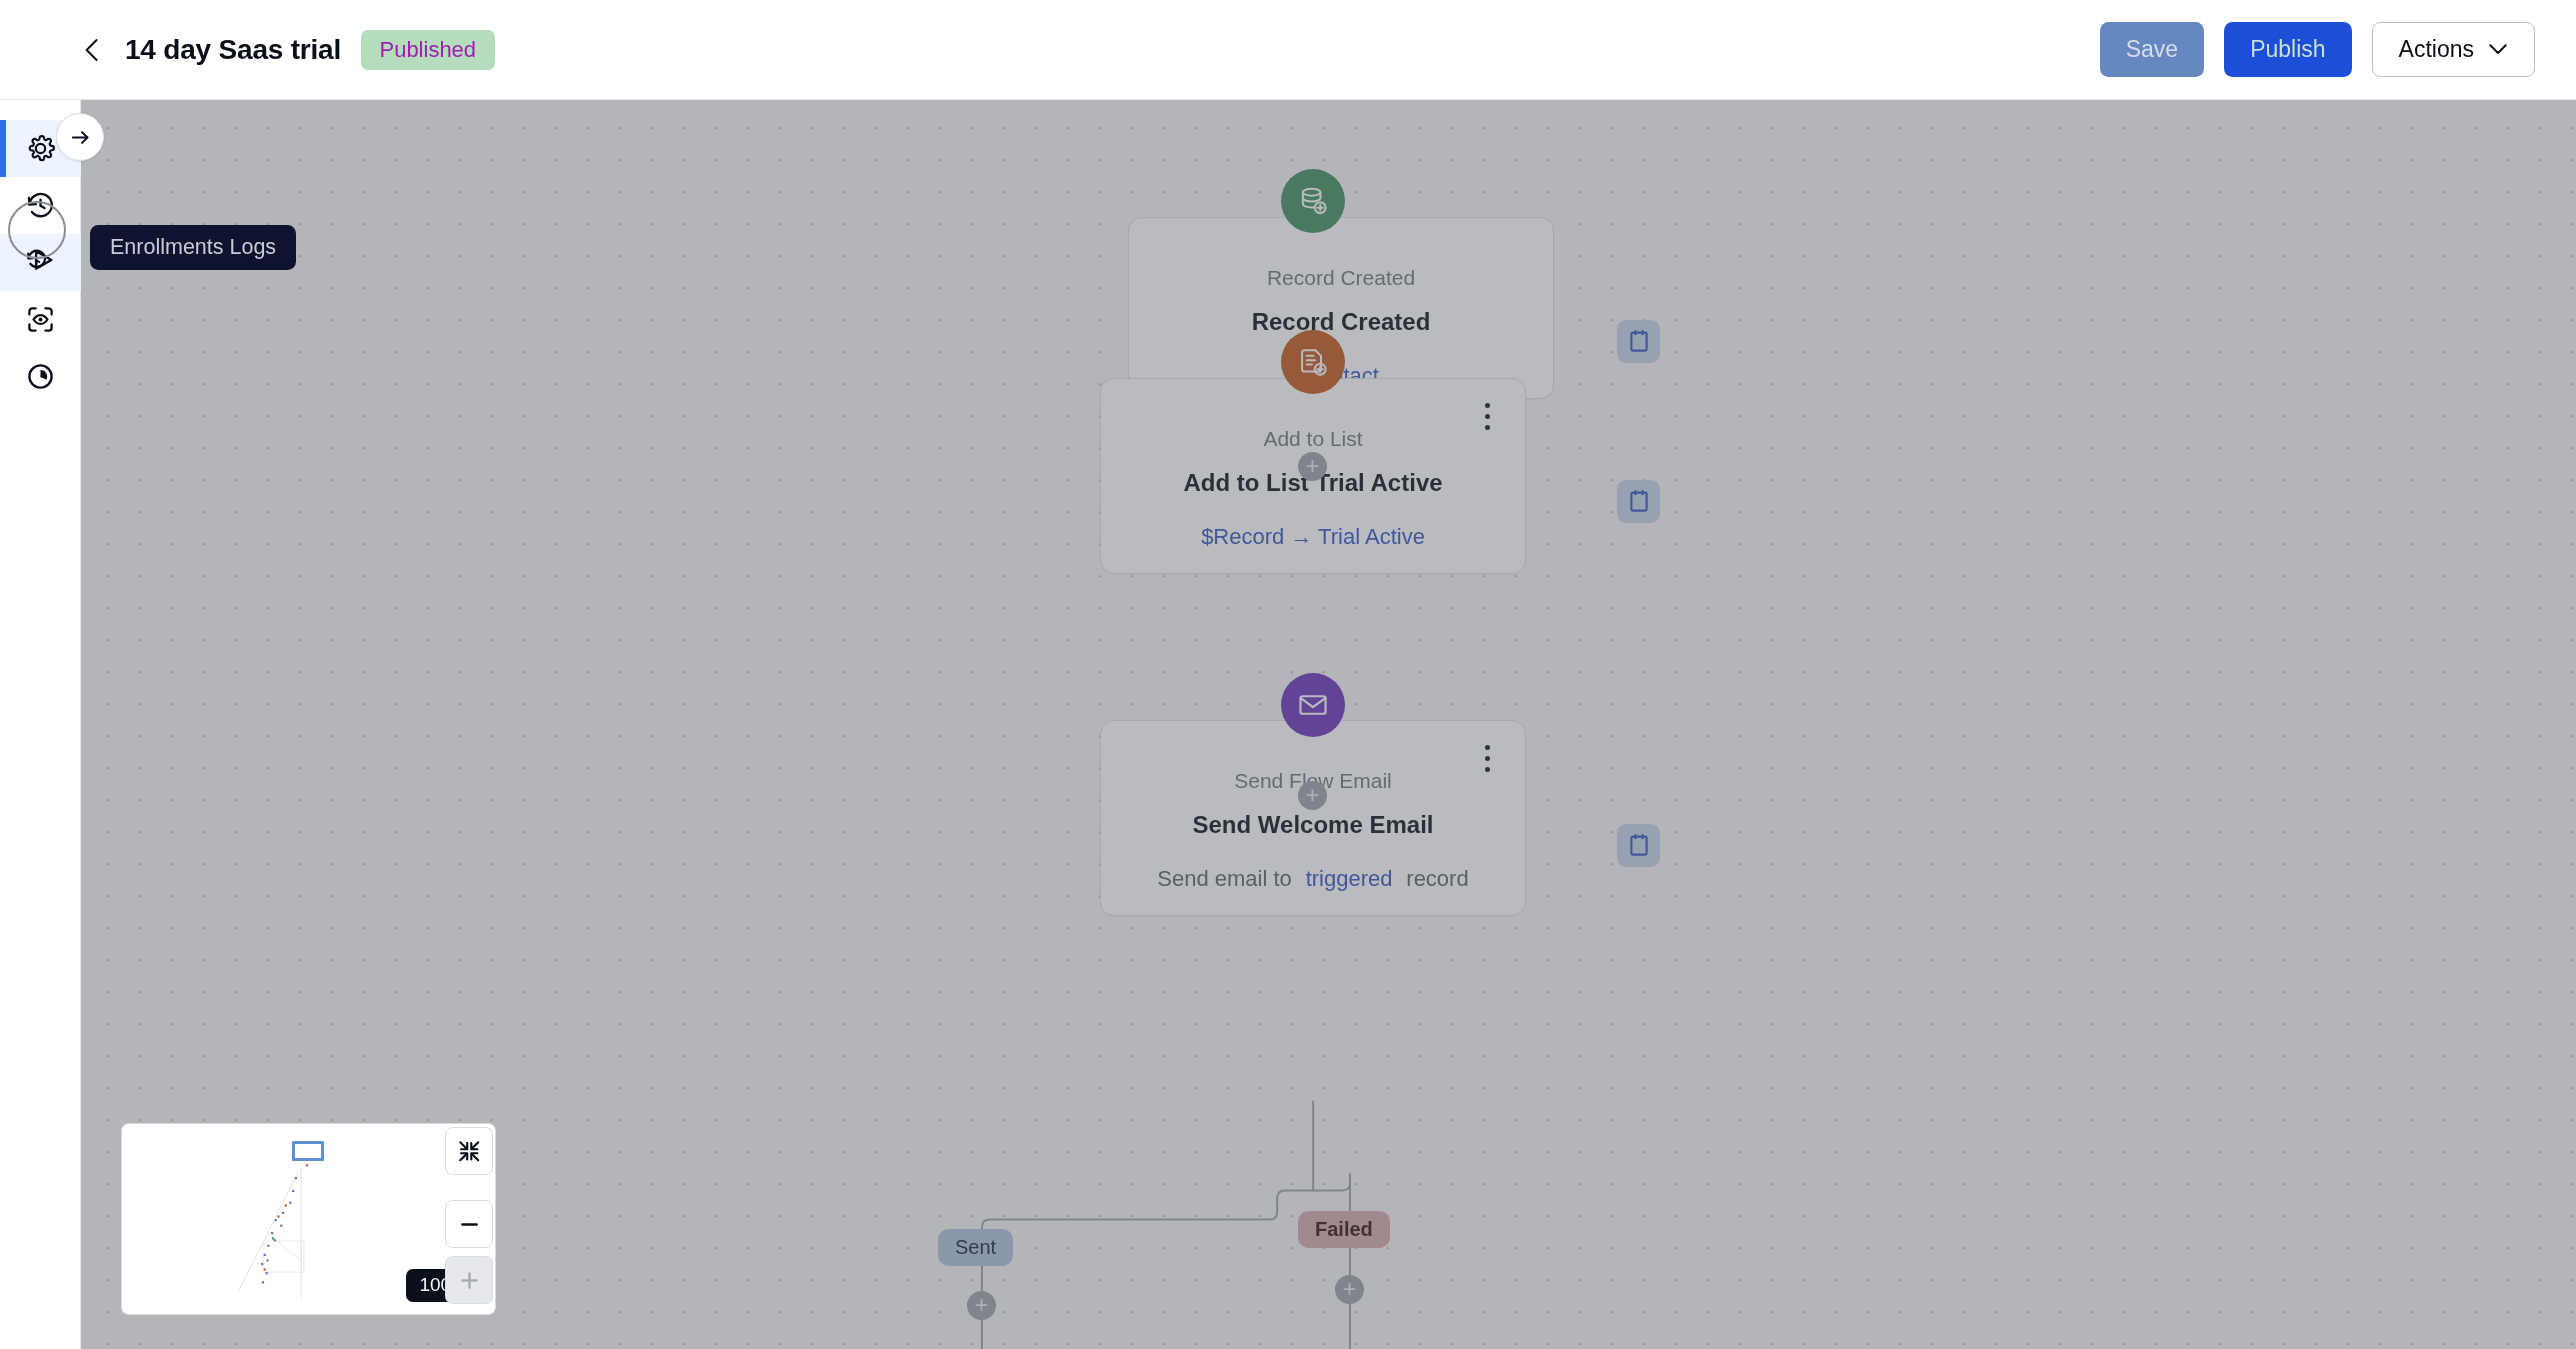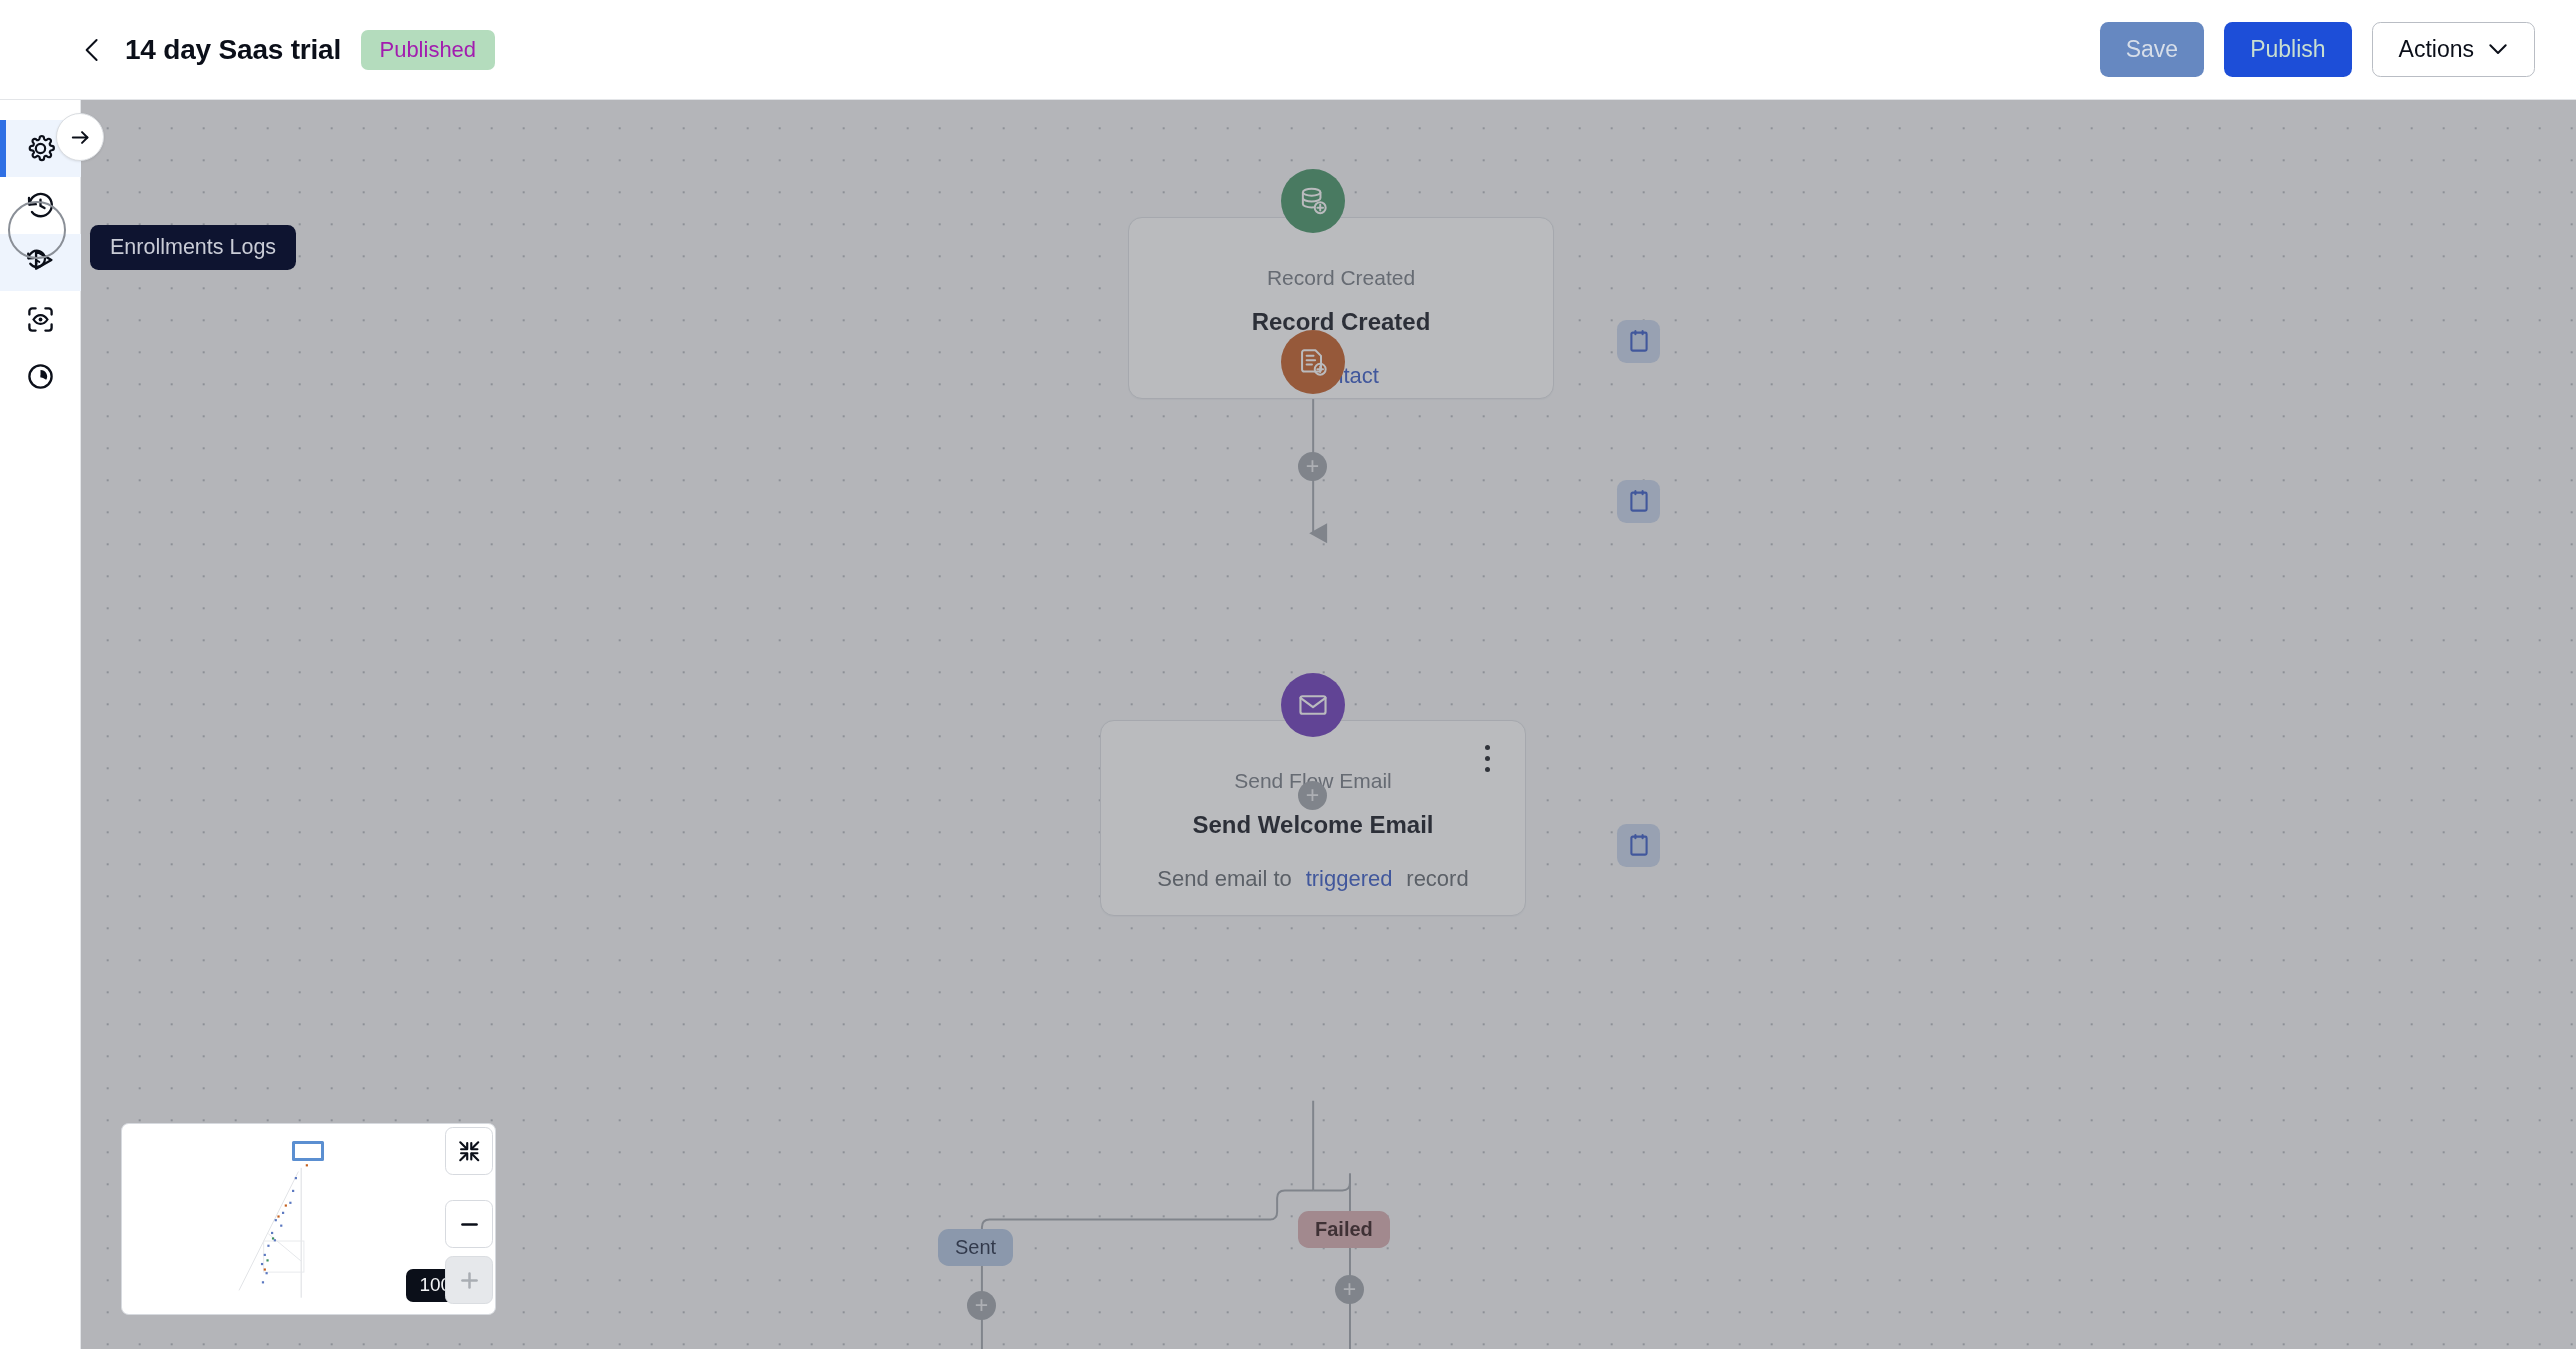--- a/index.html
+++ b/index.html
@@ -326,20 +326,32 @@
     <div class="node-badge" style="left:1200px; top:230px; background:#c1561c;">
       <svg width="32" height="32" viewBox="0 0 24 24">
         <path d="M5.4 3.2h8.4l4.2 4.2v10.2a1.6 1.6 0 0 1-1.6 1.6H5.4a1.6 1.6 0 0 1-1.6-1.6V4.8a1.6 1.6 0 0 1 1.6-1.6Z" fill="none" stroke="#ffffff" stroke-width="1.5" stroke-linejoin="round"></path>
         <line x1="7.2" y1="7.4" x2="12.4" y2="7.4" stroke="#ffffff" stroke-width="1.5" stroke-linecap="round"></line>
         <line x1="7.2" y1="10.6" x2="13.6" y2="10.6" stroke="#ffffff" stroke-width="1.5" stroke-linecap="round"></line>
         <line x1="7.2" y1="13.8" x2="11.2" y2="13.8" stroke="#ffffff" stroke-width="1.5" stroke-linecap="round"></line>
         <circle cx="17.4" cy="17.4" r="4.1" fill="none" stroke="#ffffff" stroke-width="1.5"></circle>
         <line x1="17.4" y1="15.3" x2="17.4" y2="19.5" stroke="#ffffff" stroke-width="1.5" stroke-linecap="round"></line>
         <line x1="15.3" y1="17.4" x2="19.5" y2="17.4" stroke="#ffffff" stroke-width="1.5" stroke-linecap="round"></line>
       </svg>
+    </div>
+    <div class="node-card" style="left:1019px; top:278px; height:196px;">
+      <div class="kebab">
+        <i></i>
+          <i></i>
+          <i></i>
+      </div>
+      <div class="node-type">Add to List</div>
+      <div class="node-title">Add to List Trial Active</div>
+      <div class="node-sub">
+        <span class="link">$Record → Trial Active</span>
+      </div>
     </div>
     <div class="note-chip" style="left:1536px; top:380px;">
       <svg width="20" height="24.5" viewBox="0 0 20 24">
         <rect x="2.4" y="3.4" width="15.2" height="18" rx="1.4" fill="none" stroke="#2f53c4" stroke-width="2.1"></rect>
         <line x1="6.4" y1="1.8" x2="6.4" y2="5.0" stroke="#2f53c4" stroke-width="2.1" stroke-linecap="round"></line>
         <line x1="13.6" y1="1.8" x2="13.6" y2="5.0" stroke="#2f53c4" stroke-width="2.1" stroke-linecap="round"></line>
       </svg>
     </div>
     <div class="add-step" style="left:1217px; top:681px;">+</div>
 

